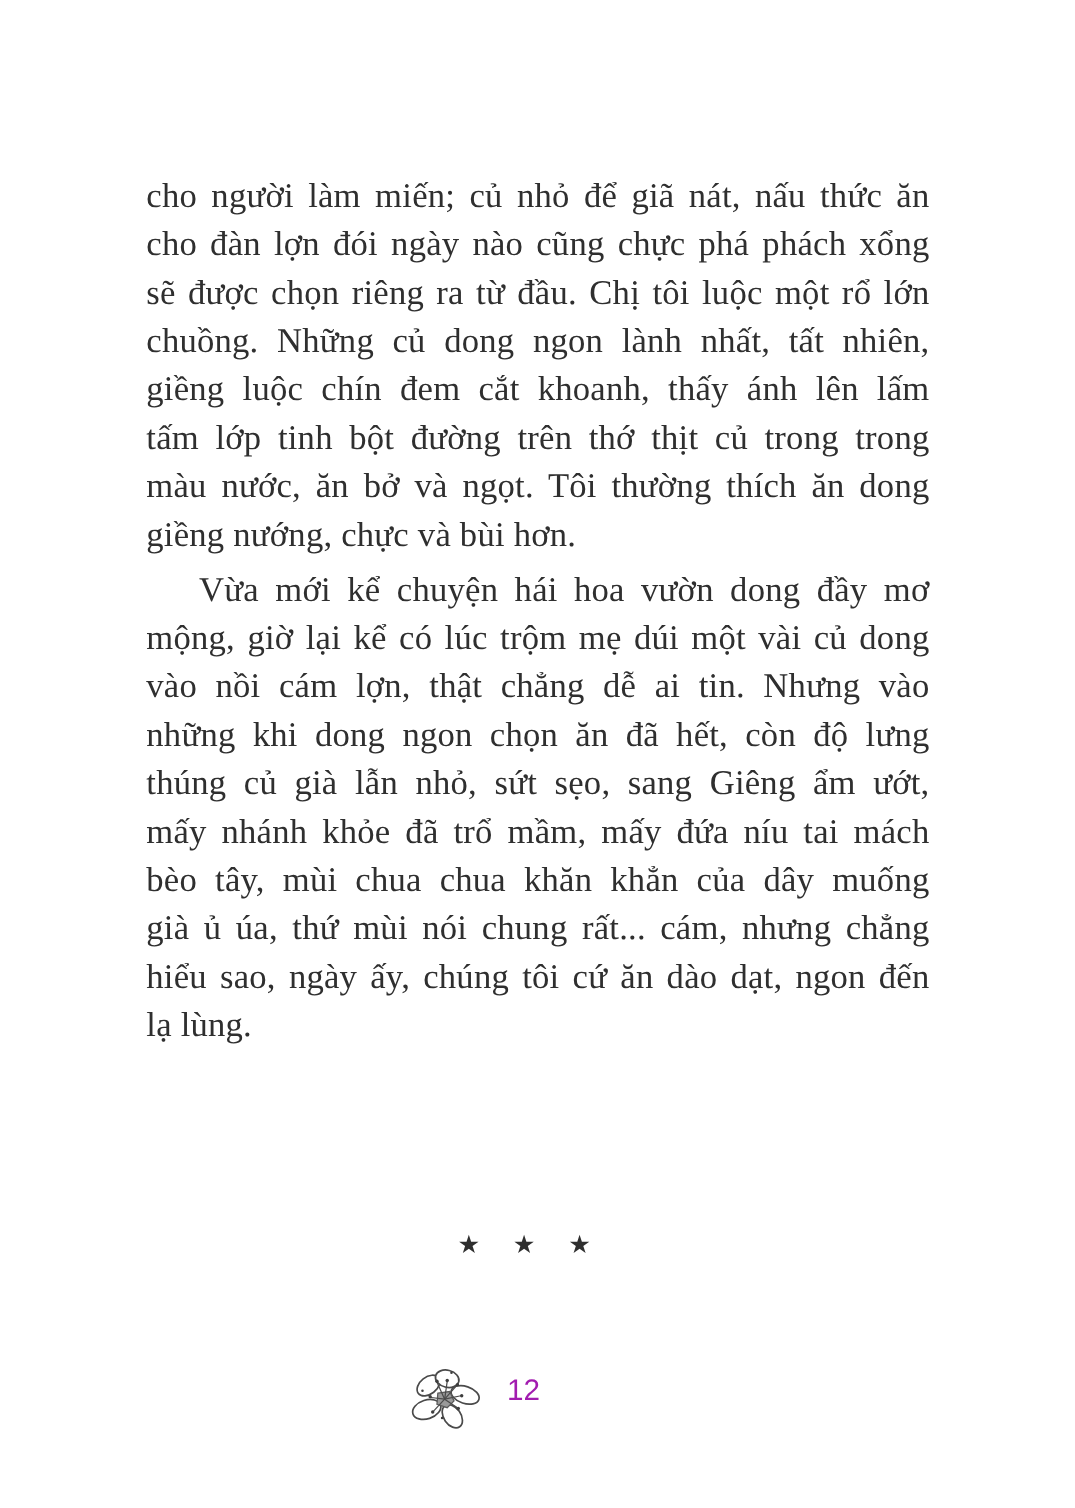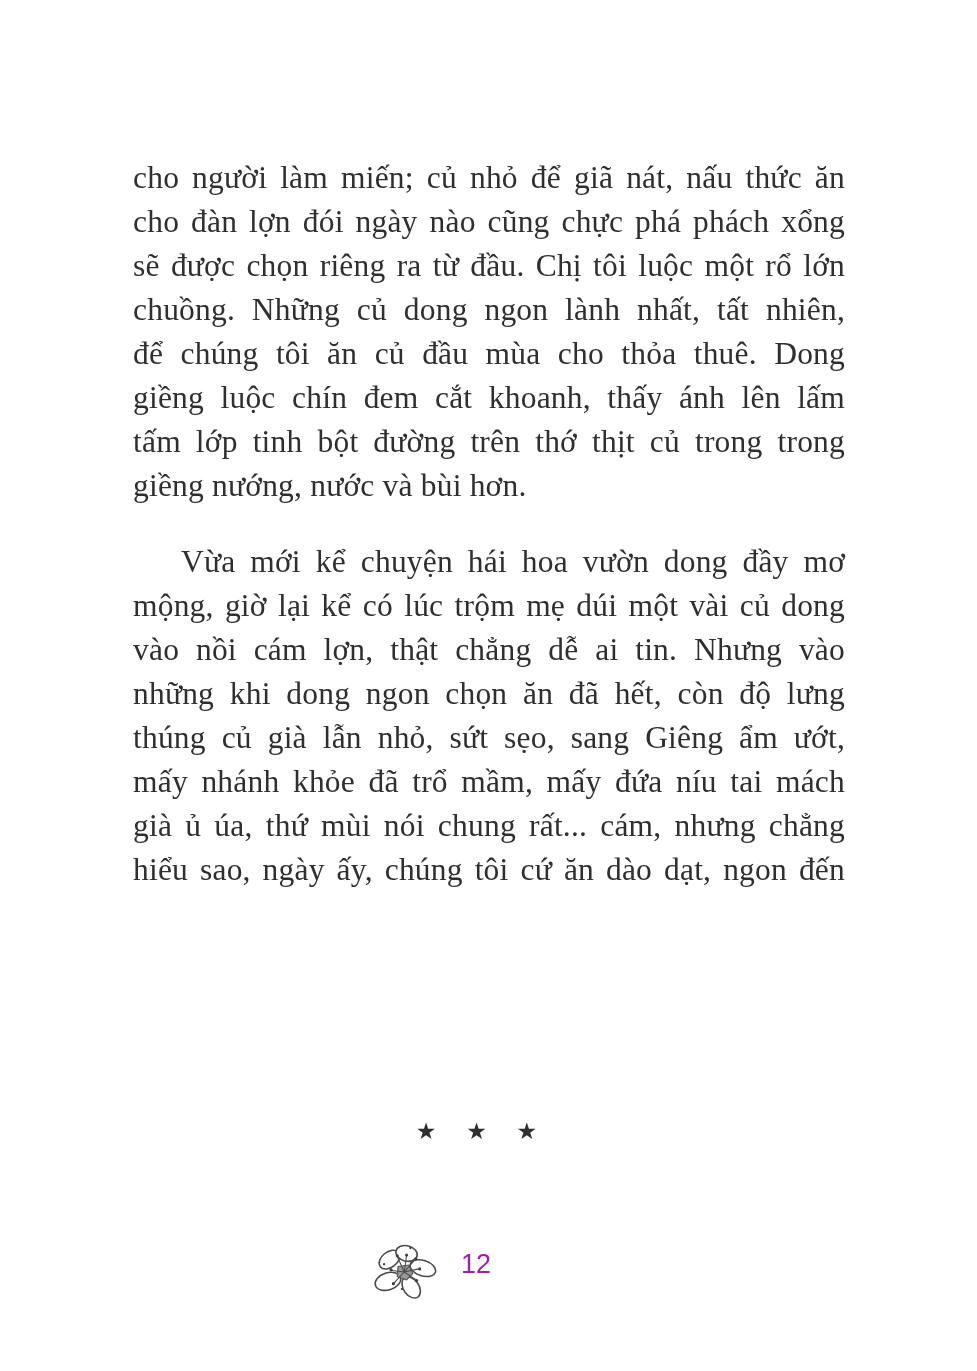--- a/index.html
+++ b/index.html
@@ -16,21 +16,21 @@
     font-family: "Liberation Serif", "DejaVu Serif", serif;
     color: #2f2f2f;
   }
   .text-block {
     position: absolute;
     left: 133px;
     top: 156px;
     width: 712px;
   }
   .para { margin: 0; }
-  .para + .para { margin-top: 32px; }
+  .para + .para { margin-top: 6px; }
   .line {
     font-size: 31.5px;
     line-height: 44px;
     text-align: justify;
     text-align-last: justify;
     letter-spacing: 0.2px;
   }
   .line.last { text-align-last: left; }
   .line.indent { text-indent: 48px; }
   .separator {
@@ -65,34 +65,36 @@
 <body>
 
 <div class="page">
 
   <div class="text-block">
       <div class="para">
         <div class="line">cho người làm miến; củ nhỏ để giã nát, nấu thức ăn</div>
         <div class="line">cho đàn lợn đói ngày nào cũng chực phá phách xổng</div>
         <div class="line">sẽ được chọn riêng ra từ đầu. Chị tôi luộc một rổ lớn</div>
         <div class="line">chuồng. Những củ dong ngon lành nhất, tất nhiên,</div>
-        <div class="line">để chúng tôi ăn củ đầu mùa cho thỏa thuê. Dong</div>
         <div class="line">giềng luộc chín đem cắt khoanh, thấy ánh lên lấm</div>
         <div class="line">tấm lớp tinh bột đường trên thớ thịt củ trong trong</div>
-        <div class="line last">giềng nướng, nước và bùi hơn.</div>
+        <div class="line">màu nước, ăn bở và ngọt. Tôi thường thích ăn dong</div>
+        <div class="line last">giềng nướng, chực và bùi hơn.</div>
       </div>
       <div class="para">
         <div class="line indent">Vừa mới kể chuyện hái hoa vườn dong đầy mơ</div>
         <div class="line">mộng, giờ lại kể có lúc trộm mẹ dúi một vài củ dong</div>
         <div class="line">vào nồi cám lợn, thật chẳng dễ ai tin. Nhưng vào</div>
         <div class="line">những khi dong ngon chọn ăn đã hết, còn độ lưng</div>
         <div class="line">thúng củ già lẫn nhỏ, sứt sẹo, sang Giêng ẩm ướt,</div>
         <div class="line">mấy nhánh khỏe đã trổ mầm, mấy đứa níu tai mách</div>
+        <div class="line">bèo tây, mùi chua chua khăn khẳn của dây muống</div>
         <div class="line">già ủ úa, thứ mùi nói chung rất... cám, nhưng chẳng</div>
         <div class="line">hiểu sao, ngày ấy, chúng tôi cứ ăn dào dạt, ngon đến</div>
+        <div class="line last">lạ lùng.</div>
       </div>
     </div>
 
   <div class="separator">★ ★ ★</div>
 
   <svg class="flower" viewBox="0 0 100 80" fill="none" xmlns="http://www.w3.org/2000/svg">
 
     <g stroke="#4a4a4a" stroke-width="2" fill="#ffffff">
       <ellipse cx="30" cy="24" rx="15" ry="10" transform="rotate(-38 30 24)"></ellipse>
       <ellipse cx="52" cy="16" rx="14" ry="10" transform="rotate(14 52 16)"></ellipse>

